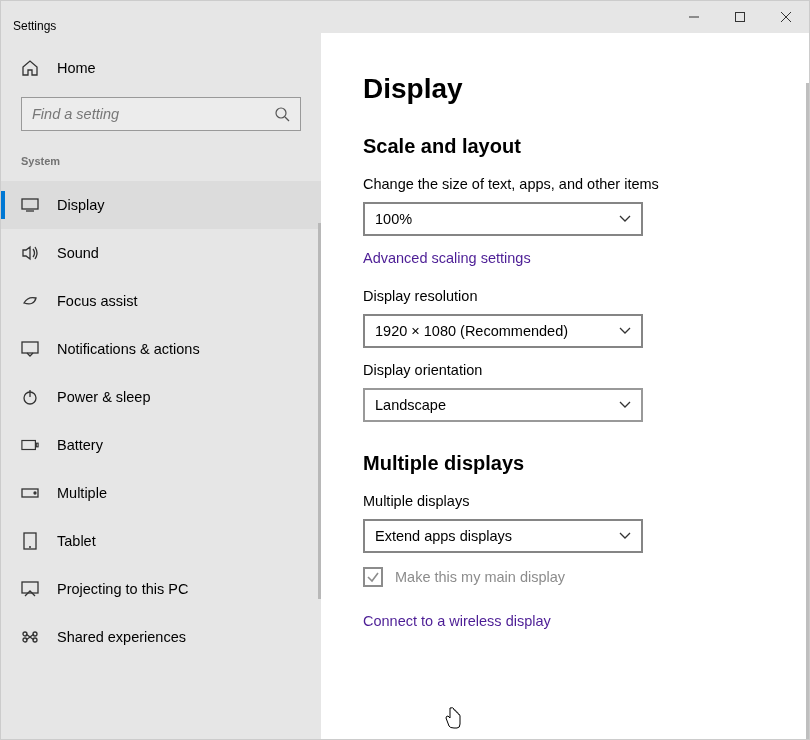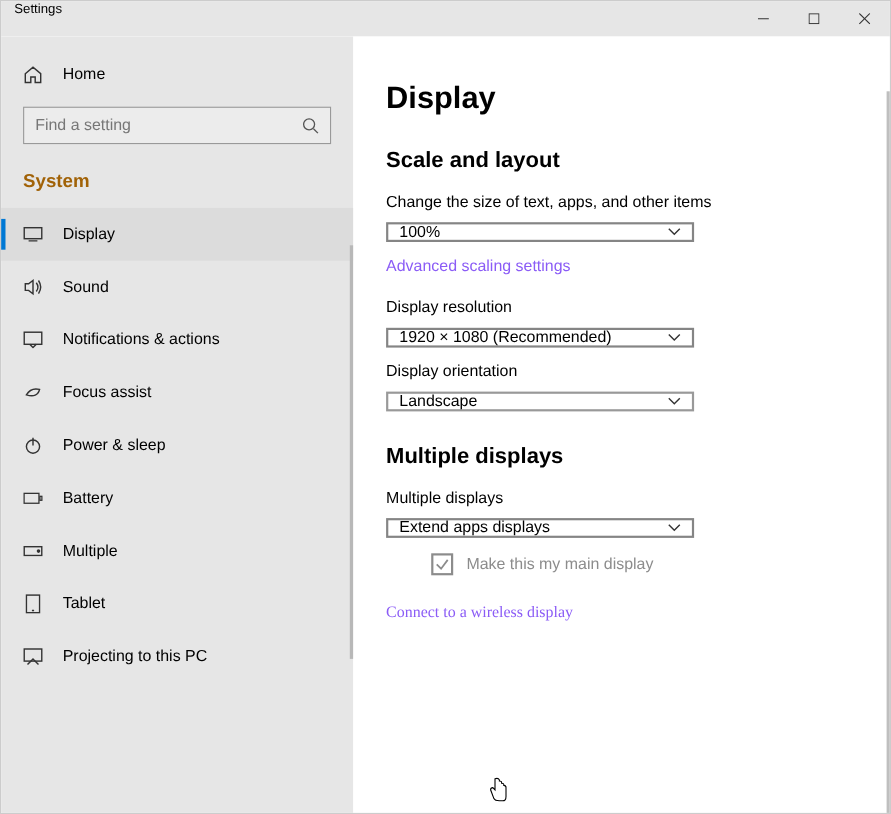--- a/index.html
+++ b/index.html
@@ -1,45 +1,45 @@
 <!DOCTYPE html>
 <html><head>
 <meta charset="utf-8">
 <style>
 * { box-sizing: border-box; margin: 0; padding: 0; font-family: "Segoe UI", Arial, sans-serif; }
 html, body { width: 810px; height: 740px; overflow: hidden; background: #fff; }
 .window { width: 810px; height: 740px; display: flex; flex-direction: column; border: 1px solid #ccc; background: #fff; }
-.titlebar { height: 32px; display: flex; align-items: flex-start; background: #e6e6e6; position: relative; }
+.titlebar { height: 32px; display: flex; align-items: flex-end; background: #e6e6e6; position: relative; }
 .titlebar .title { font-size: 12px; color: #000; padding-left: 12px; }
 .titlebar .controls { position: absolute; right: 0; top: 0; height: 32px; display: flex; }
 .tbbtn { width: 46px; height: 32px; display: flex; align-items: center; justify-content: center; color: #333; font-size: 11px; background: transparent; border: none; }
 .tbbtn svg { stroke: #333; }
-.body { flex: 1; display: flex; overflow: hidden; }
+.body { flex: 1; display: flex; overflow: hidden; gap: 12px; }
 .sidebar { width: 320px; background: #e6e6e6; padding: 14px 0 0 0; position: relative; }
 .home-row { display: flex; align-items: center; height: 42px; padding: 0 20px; font-size: 14.5px; color: #000; }
 .home-row .icon { width: 18px; margin-right: 18px; display: flex; justify-content: center; }
 .searchbox { margin: 8px 20px 10px 20px; height: 34px; border: 1px solid #999; background: #ececec; display: flex; align-items: center; padding: 0 10px; }
-.searchbox input { flex: 1; border: none; background: transparent; font-size: 14.5px; color: #666; outline: none; }
+.searchbox input { flex: 1; border: none; background: transparent; font-size: 14.5px; color: #666; outline: none; font-style: italic; }
 .searchbox input::placeholder { color: #777; }
-.section-label { font-weight: 600; font-size: 17px; padding: 14px 20px 14px 20px; color: #a16207; }
+.section-label { font-weight: 600; font-size: 11px; padding: 14px 20px 14px 20px; color: #737373; }
 .nav { }
 .nav-item { display: flex; align-items: center; height: 48px; padding: 0 20px; font-size: 14.5px; color: #000; position: relative; }
 .nav-item .icon { width: 18px; margin-right: 18px; display: flex; justify-content: center; align-items: center; }
 .nav-item.selected::before { content: ""; position: absolute; left: 0; top: 10px; bottom: 10px; width: 4px; background: #0078d4; }
 .nav-item.selected { background: #dcdcdc; }
 .nav-scroll { position: absolute; right: 0; top: 190px; bottom: 140px; width: 3px; background: #b8b8b8; }
 .main { flex: 1; padding: 40px 0 0 30px; overflow: hidden; position: relative; }
 .main h1 { font-weight: 600; font-size: 28px; margin-bottom: 30px; }
 .main h2 { font-weight: 600; font-size: 20px; margin-bottom: 18px; }
 .field-label { font-size: 14.5px; margin-bottom: 10px; }
-.dropdown { width: 280px; height: 18px; border: 2px solid #858585; display: flex; align-items: center; padding: 0 10px; font-size: 14.5px; margin-bottom: 14px; position: relative; background: #fff; }
+.dropdown { width: 280px; height: 34px; border: 2px solid #858585; display: flex; align-items: center; padding: 0 10px; font-size: 14.5px; margin-bottom: 14px; position: relative; background: #fff; }
 .dropdown.grey { border-color: #999; align-items: center; }
 .dropdown .chev { position: absolute; right: 10px; }
-.link-like { font-size: 14.5px; color: #8b5cf6; margin-bottom: 22px; }
-.checkbox-row { display: flex; align-items: center; font-size: 14.5px; color: #8c8c8c; margin-top: 4px; margin-bottom: 26px; margin-left: 41px; }
+.link-like { font-size: 14.5px; color: #4c1d95; margin-bottom: 22px; }
+.checkbox-row { display: flex; align-items: center; font-size: 14.5px; color: #8c8c8c; margin-top: 4px; margin-bottom: 26px; }
 .checkbox-box { width: 20px; height: 20px; border: 2px solid #8c8c8c; margin-right: 12px; display: flex; align-items: center; justify-content: center; }
 .main-scroll { position: absolute; right: 0; top: 50px; bottom: 0; width: 3px; background: #bfbfbf; }
 .cursor { position: absolute; left: 444px; top: 706px; pointer-events: none; }
 svg { display: block; }
 </style>
 </head>
 <body>
 
 <div class="window">
   <div class="titlebar">
@@ -102,34 +102,34 @@
               <svg width="18" height="16" viewBox="0 0 18 16" fill="none" stroke="#333" stroke-width="1.3">
                 <path d="M2 5 H5 L9 2 V14 L5 11 H2 Z"></path>
                 <path d="M12 4 Q15 8 12 12"></path>
                 <path d="M14 2 Q18 8 14 14"></path>
               </svg>
             </span>
           <span>Sound</span>
         </div>
         <div class="nav-item">
           <span class="icon">
+              <svg width="18" height="18" viewBox="0 0 18 18" fill="none" stroke="#333" stroke-width="1.3">
+                <path d="M3 11 Q7 4 15 6 Q13 14 3 11 Z"></path>
+              </svg>
+            </span>
+          <span>Focus assist</span>
+        </div>
+        <div class="nav-item">
+          <span class="icon">
               <svg width="18" height="16" viewBox="0 0 18 16" fill="none" stroke="#333" stroke-width="1.3">
                 <rect x="1" y="1" width="16" height="11"></rect>
                 <path d="M6 12 L9 15 L12 12"></path>
               </svg>
             </span>
           <span>Notifications &amp; actions</span>
-        </div>
-        <div class="nav-item">
-          <span class="icon">
-              <svg width="18" height="18" viewBox="0 0 18 18" fill="none" stroke="#333" stroke-width="1.3">
-                <path d="M3 11 Q7 4 15 6 Q13 14 3 11 Z"></path>
-              </svg>
-            </span>
-          <span>Focus assist</span>
         </div>
         <div class="nav-item">
           <span class="icon">
               <svg width="16" height="16" viewBox="0 0 16 16" fill="none" stroke="#333" stroke-width="1.3">
                 <circle cx="8" cy="9" r="6"></circle>
                 <line x1="8" y1="1" x2="8" y2="8"></line>
               </svg>
             </span>
           <span>Power &amp; sleep</span>
         </div>
@@ -161,20 +161,32 @@
           <span>Tablet</span>
         </div>
         <div class="nav-item">
           <span class="icon">
               <svg width="18" height="16" viewBox="0 0 18 16" fill="none" stroke="#333" stroke-width="1.3">
                 <rect x="1" y="1" width="16" height="11"></rect>
                 <path d="M4 15 L9 10 L14 15"></path>
               </svg>
             </span>
           <span>Projecting to this PC</span>
+        </div>
+        <div class="nav-item">
+          <span class="icon">
+              <svg width="18" height="16" viewBox="0 0 18 16" fill="none" stroke="#333" stroke-width="1.3">
+                <path d="M5 11 L13 5 M5 5 L13 11"></path>
+                <circle cx="4" cy="5" r="2"></circle>
+                <circle cx="4" cy="11" r="2"></circle>
+                <circle cx="14" cy="5" r="2"></circle>
+                <circle cx="14" cy="11" r="2"></circle>
+              </svg>
+            </span>
+          <span>Shared experiences</span>
         </div>
       </div>
       <div class="nav-scroll"></div>
     </div>
 
     <div class="main">
       <h1>Display</h1>
 
       <h2>Scale and layout</h2>
       <div class="field-label">Change the size of text, apps, and other items</div>
@@ -221,21 +233,21 @@
 
       <div class="checkbox-row">
         <div class="checkbox-box">
           <svg width="14" height="14" viewBox="0 0 14 14" fill="none" stroke="#8c8c8c" stroke-width="1.6">
               <path d="M2 7 L6 11 L12 3"></path>
             </svg>
         </div>
         <span>Make this my main display</span>
       </div>
 
-      <div class="link-like" style="margin-bottom:16px;font-family:Liberation Serif, serif;">Connect to a wireless display</div>
+      <div class="link-like" style="margin-bottom:16px;">Connect to a wireless display</div>
 
       <div class="main-scroll"></div>
     </div>
   </div>
 </div>
 
 <svg class="cursor" width="20" height="24" viewBox="0 0 20 24">
   <path d="M6 2 V12 L4 10 Q2 10 2 12 L5 20 Q6 22 10 22 H13 Q16 22 16 18 V10 Q16 8 14 8 V7 Q14 6 12 6 V5 Q12 4 10 4 V3 Q9 1 6 2 Z" fill="#fff" stroke="#000" stroke-width="1"></path>
 </svg>
 

